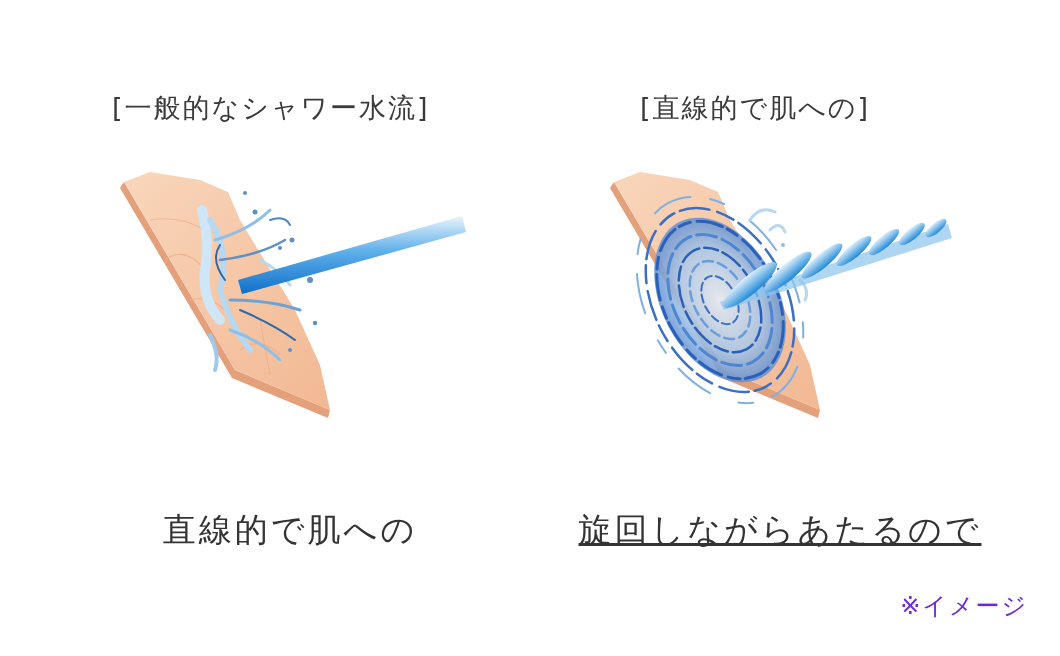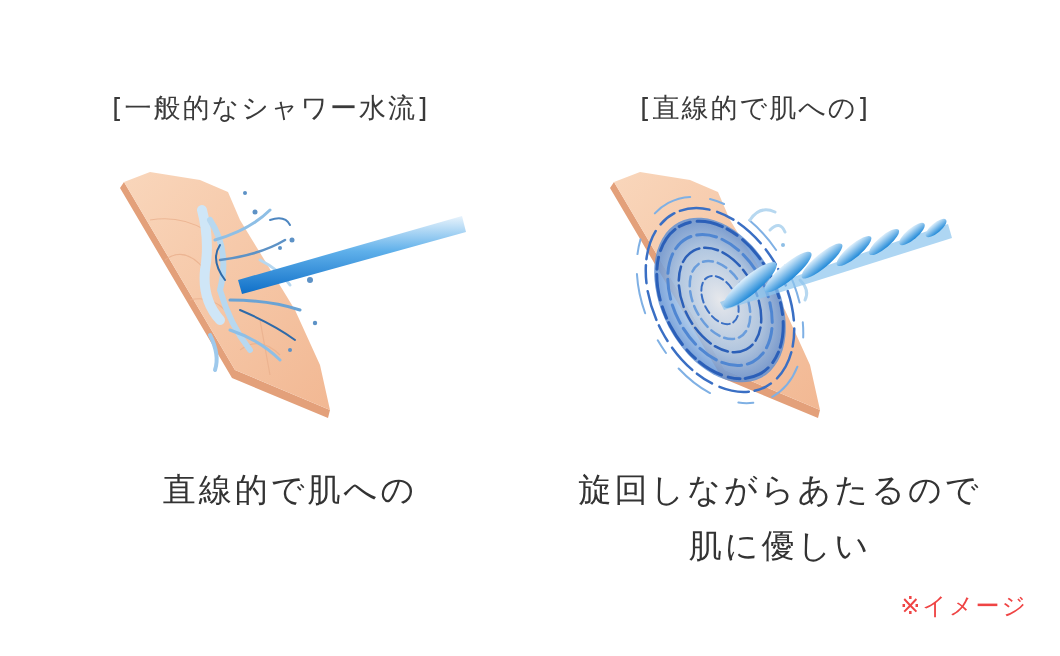--- a/index.html
+++ b/index.html
@@ -15,25 +15,25 @@
   .panel-left .heading { left: 112px; }
   .panel-right .heading { left: 110px; }
   .illustration { position: absolute; top: 160px; }
   .panel-left .illustration { left: 110px; width: 370px; height: 270px; }
   .panel-right .illustration { left: 70px; width: 370px; height: 270px; }
   .caption {
     position: absolute; top: 462px; text-align: center; font-size: 33px;
     line-height: 56px; letter-spacing: 3px; color: #333333; white-space: nowrap;
   }
   .panel-left .caption { left: 130px; width: 320px; }
-  .panel-right .caption { left: 20px; width: 460px; }
-  .caption span { display: block; }
+  .panel-right .caption { left: 20px; width: 460px; text-decoration: underline; }
+  .caption span { display: block; margin-top: 40px; }
   .note {
     position: absolute; right: 32px; top: 590px; font-size: 24px;
-    letter-spacing: 2px; color: #ef4444; margin-left: 31px;
+    letter-spacing: 2px; color: #6d28d9; margin-left: 31px;
   }
 </style>
 </head>
 <body>
 
 <div class="panel panel-left">
   <div class="heading">[一般的なシャワー水流]</div>
 
   <div class="illustration">
     <svg width="370" height="270" viewBox="0 0 370 270">
@@ -149,17 +149,16 @@
         <ellipse cx="254" cy="91" rx="22" ry="6.5" transform="rotate(-40 254 91)" fill="url(#twist)"></ellipse>
         <ellipse cx="284" cy="82" rx="19" ry="6" transform="rotate(-40 284 82)" fill="url(#twist)"></ellipse>
         <ellipse cx="312" cy="74" rx="16" ry="5.5" transform="rotate(-40 312 74)" fill="url(#twist)"></ellipse>
         <ellipse cx="336" cy="68" rx="13" ry="5" transform="rotate(-40 336 68)" fill="url(#twist)"></ellipse>
       </g>
     </svg>
   </div>
 
   <div class="caption">
     <span>旋回しながらあたるので</span>
-    <span>肌に優しい</span>
   </div>
 </div>
 
 <div class="note">※イメージ</div>
 
 </body></html>

